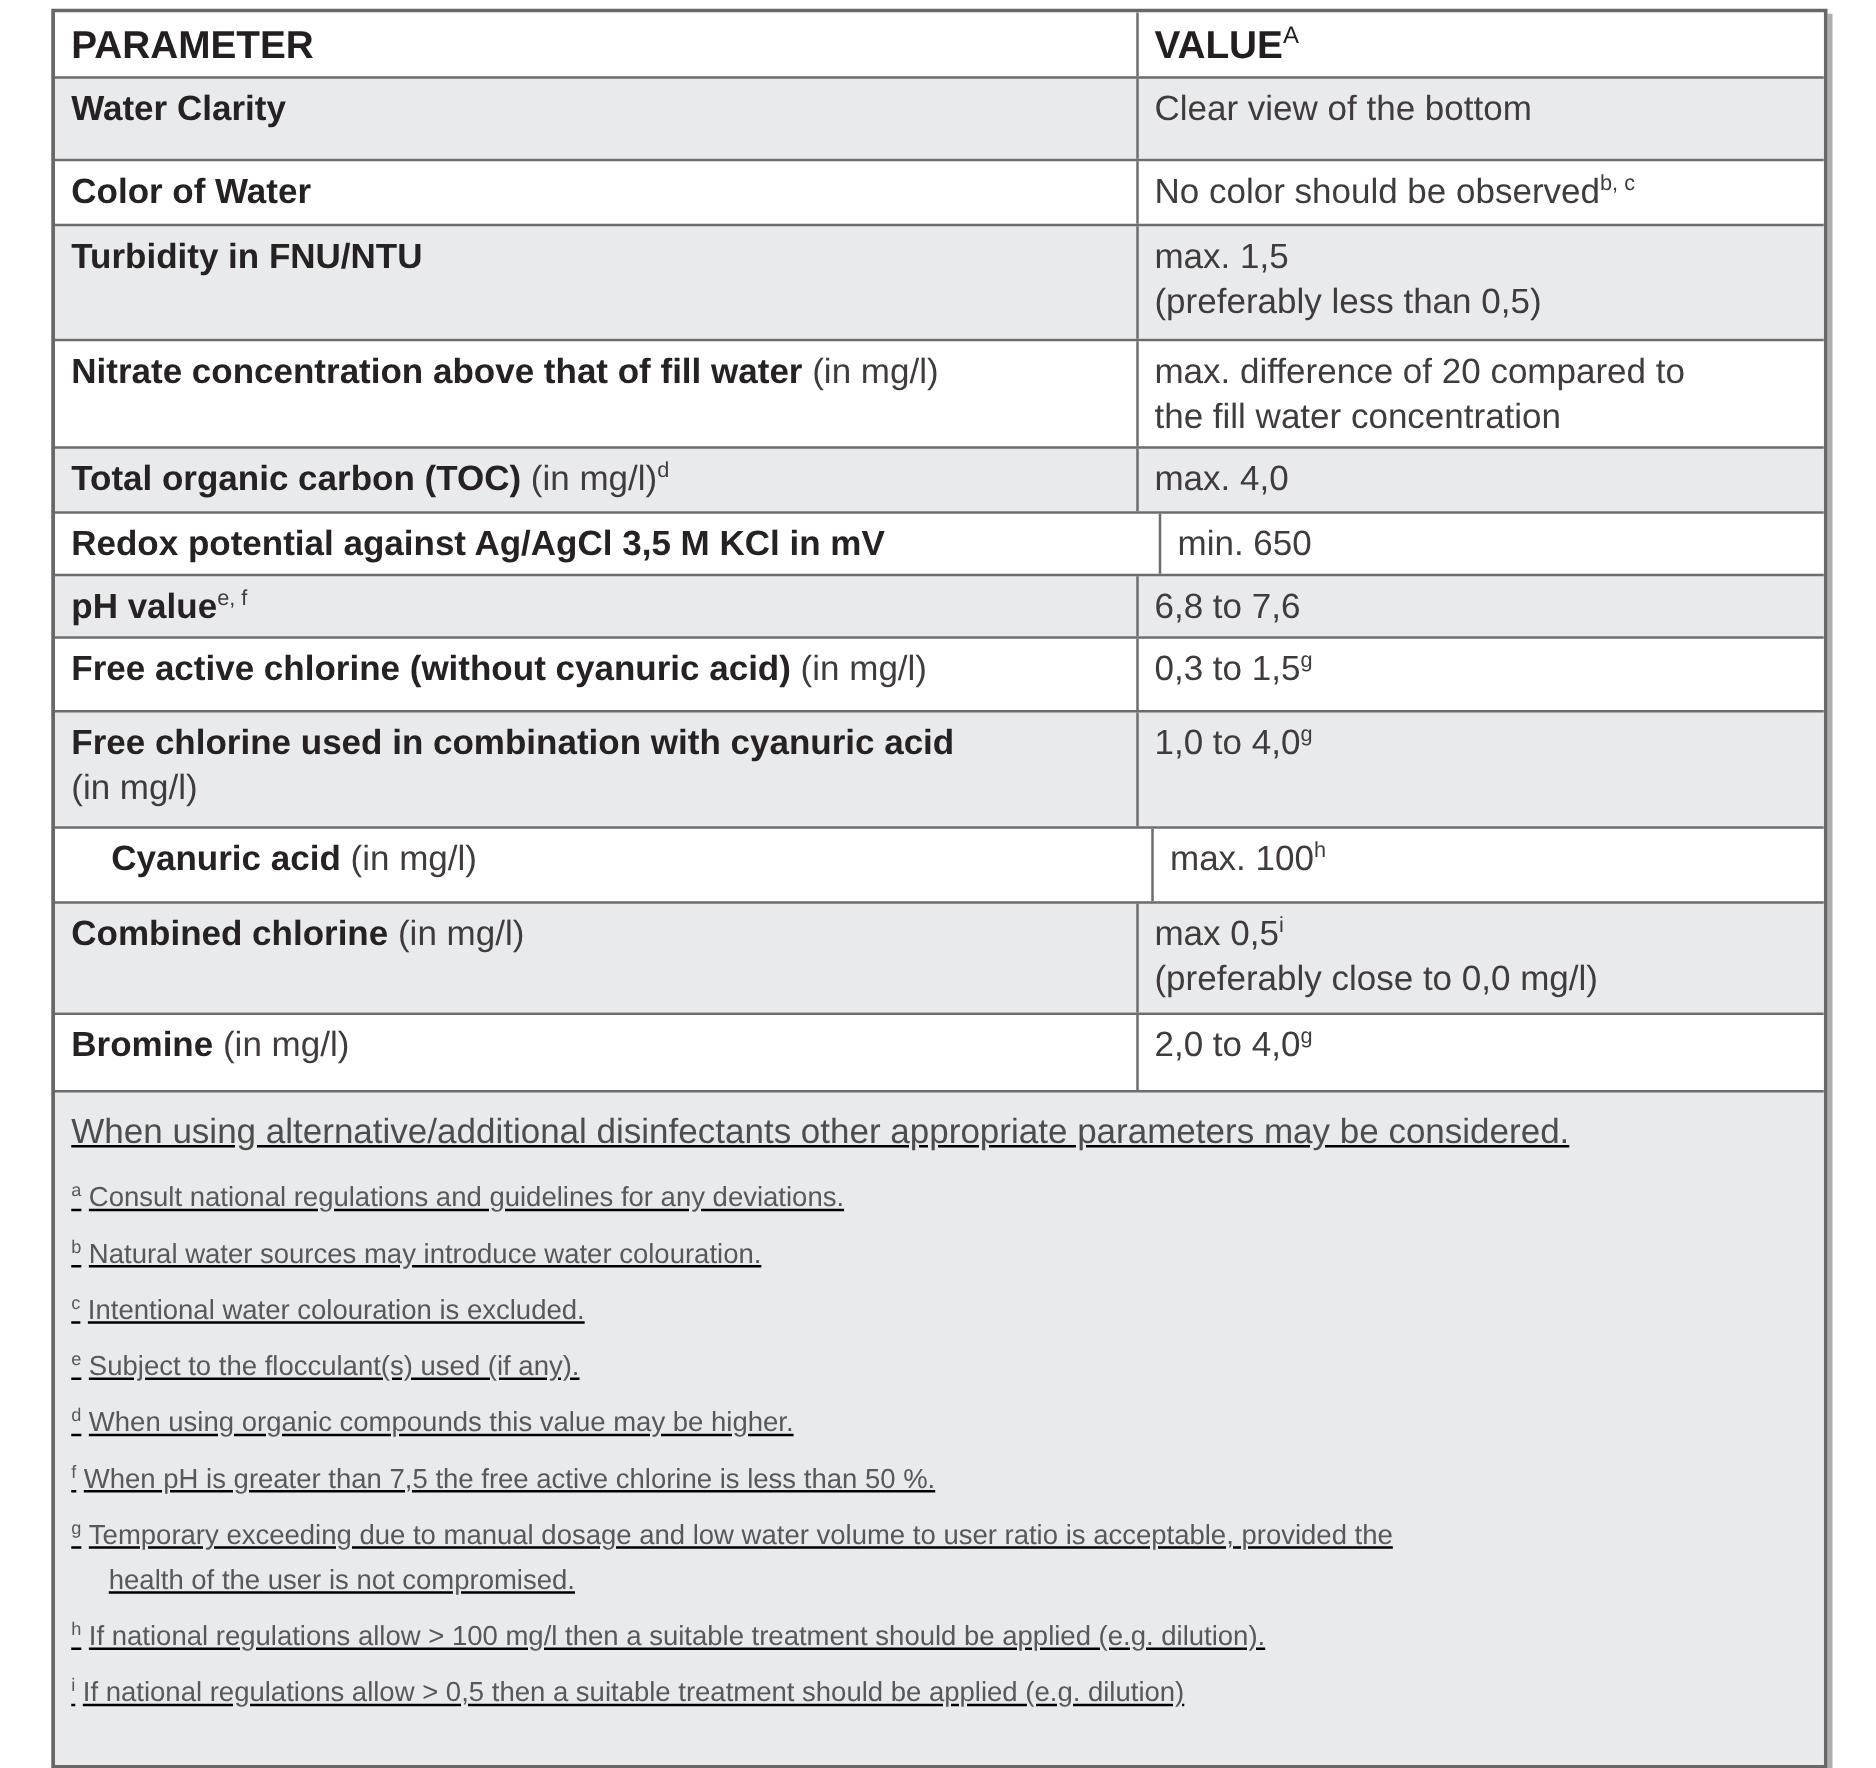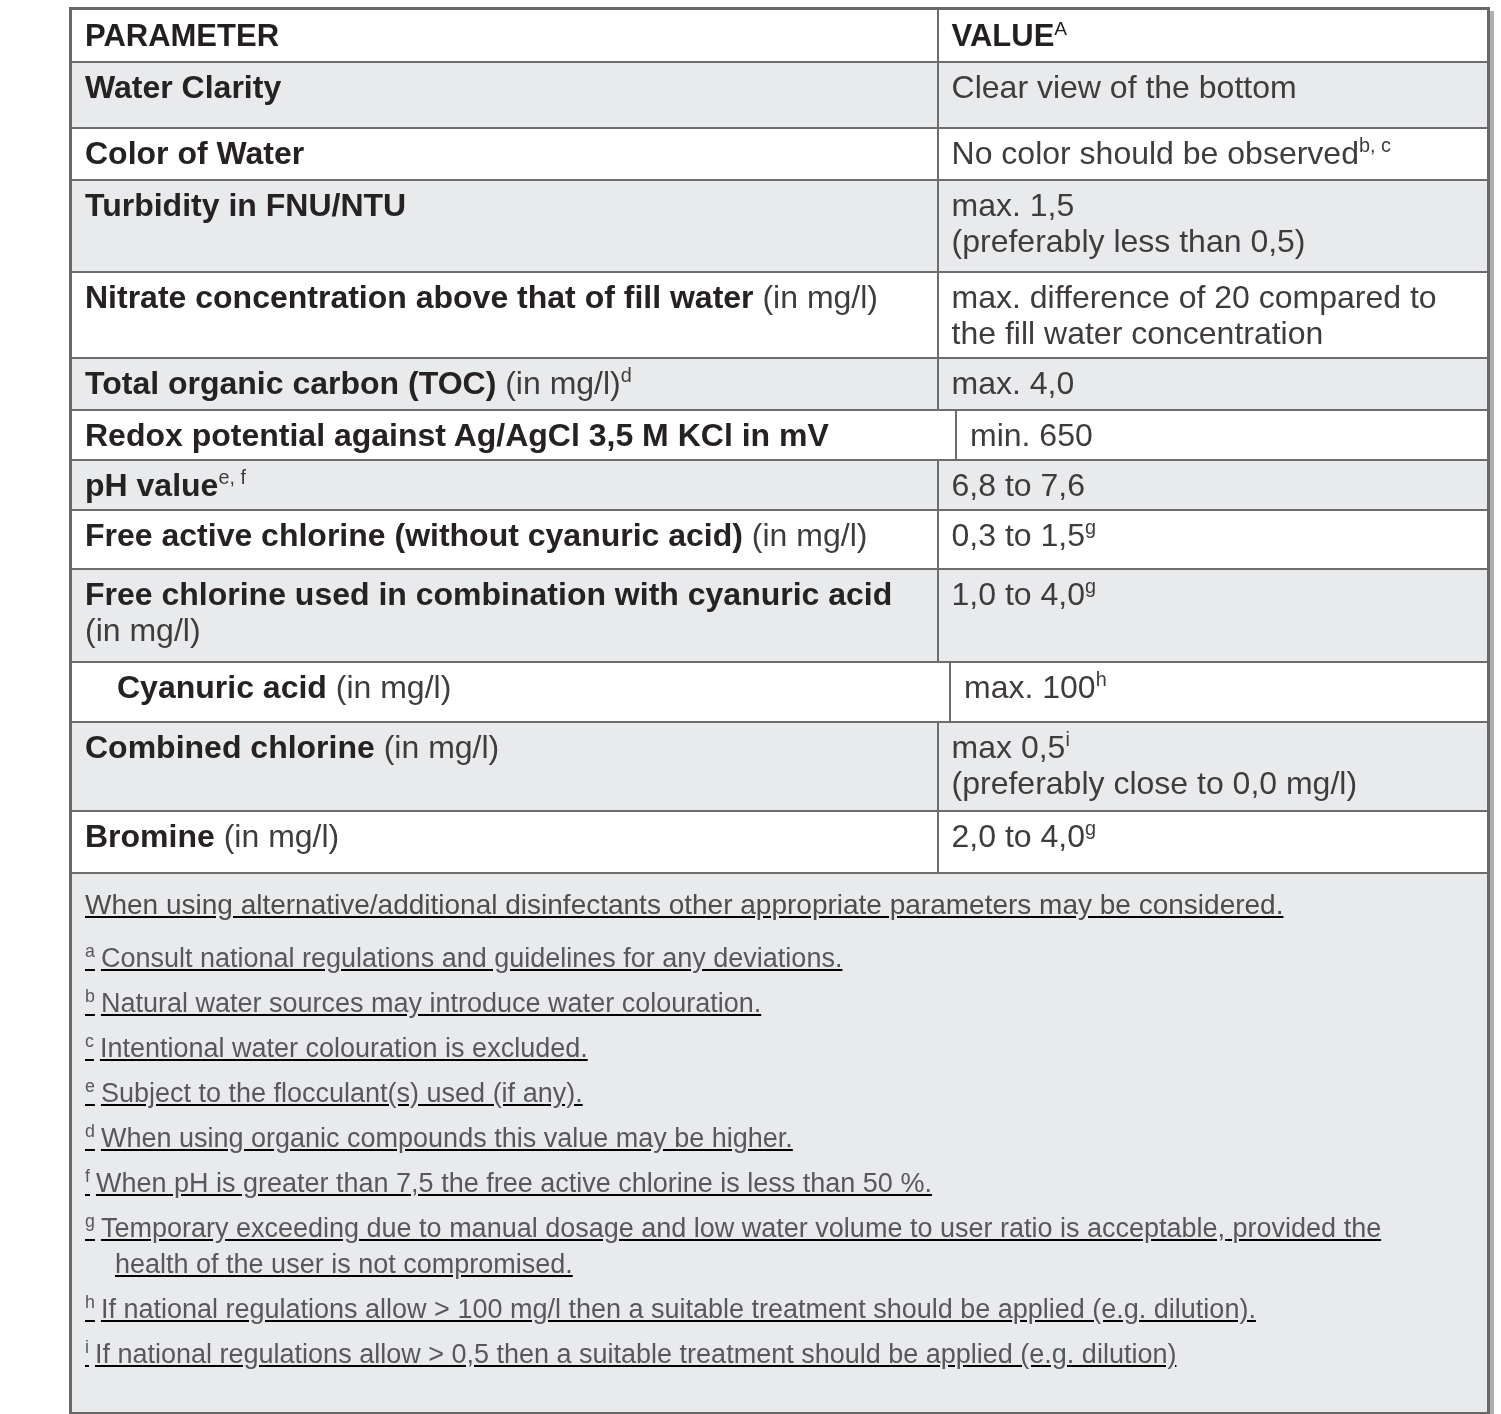--- a/index.html
+++ b/index.html
@@ -13,33 +13,32 @@
   }
   .table-wrap {
     position: absolute;
     left: 41px;
     top: 7px;
     width: 1421px;
     box-sizing: border-box;
     border: 3px solid var(--border-dark, #686868);
     box-shadow: 4px 4px 0 rgba(110,110,110,0.55);
     background: #ffffff;
-    margin-left: 28px;
   }
   .trow {
     display: flex;
     align-items: stretch;
     border-top: 2px solid var(--border-mid, #6d6d6d);
     background: #ffffff;
   }
   .trow.header { border-top: none; }
   .trow.shaded { background: var(--shade, #e9eaec); }
   .cell {
     box-sizing: border-box;
-    font-size: 32px;
+    font-size: 28px;
     line-height: 36px;
     padding: 6px 10px 6px 13px;
     color: var(--text-value, #403c3d);
   }
   .cell.param { width: 61.1%; }
   .cell.value {
     width: 38.9%;
     border-left: 2px solid var(--border-mid, #6d6d6d);
   }
   .trow.header .cell {
@@ -86,21 +85,21 @@
     min-height: 540px;
     text-decoration: underline;
   }
   .note {
     font-size: 28px;
     line-height: 38px;
     color: var(--text-note, #4d4d4d);
     margin-bottom: 16px;
   }
   .footnote {
-    font-size: 27px;
+    font-size: 22px;
     line-height: 36px;
     color: var(--text-foot, #58585a);
     margin-bottom: 9px;
     padding-left: 30px;
     text-indent: -30px;
   }
   .footnote .fsup {
     font-size: 0.66em;
     vertical-align: super;
     line-height: 0;

